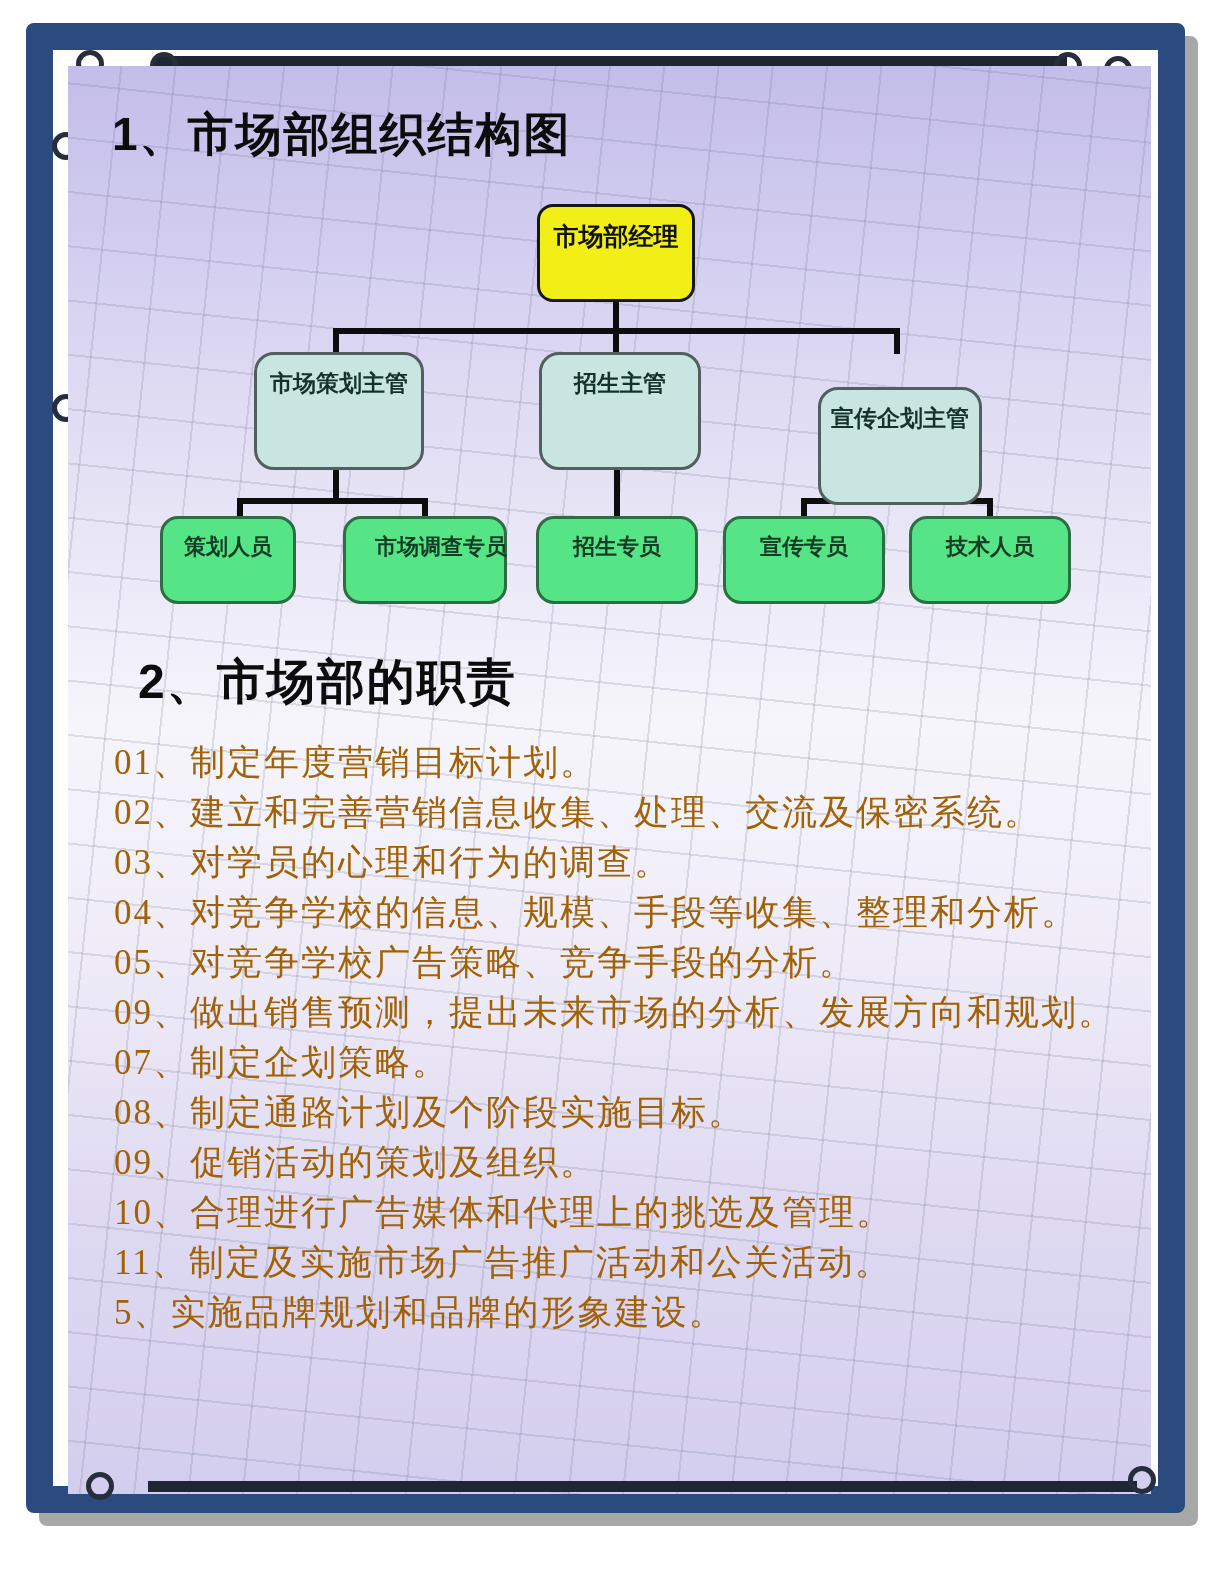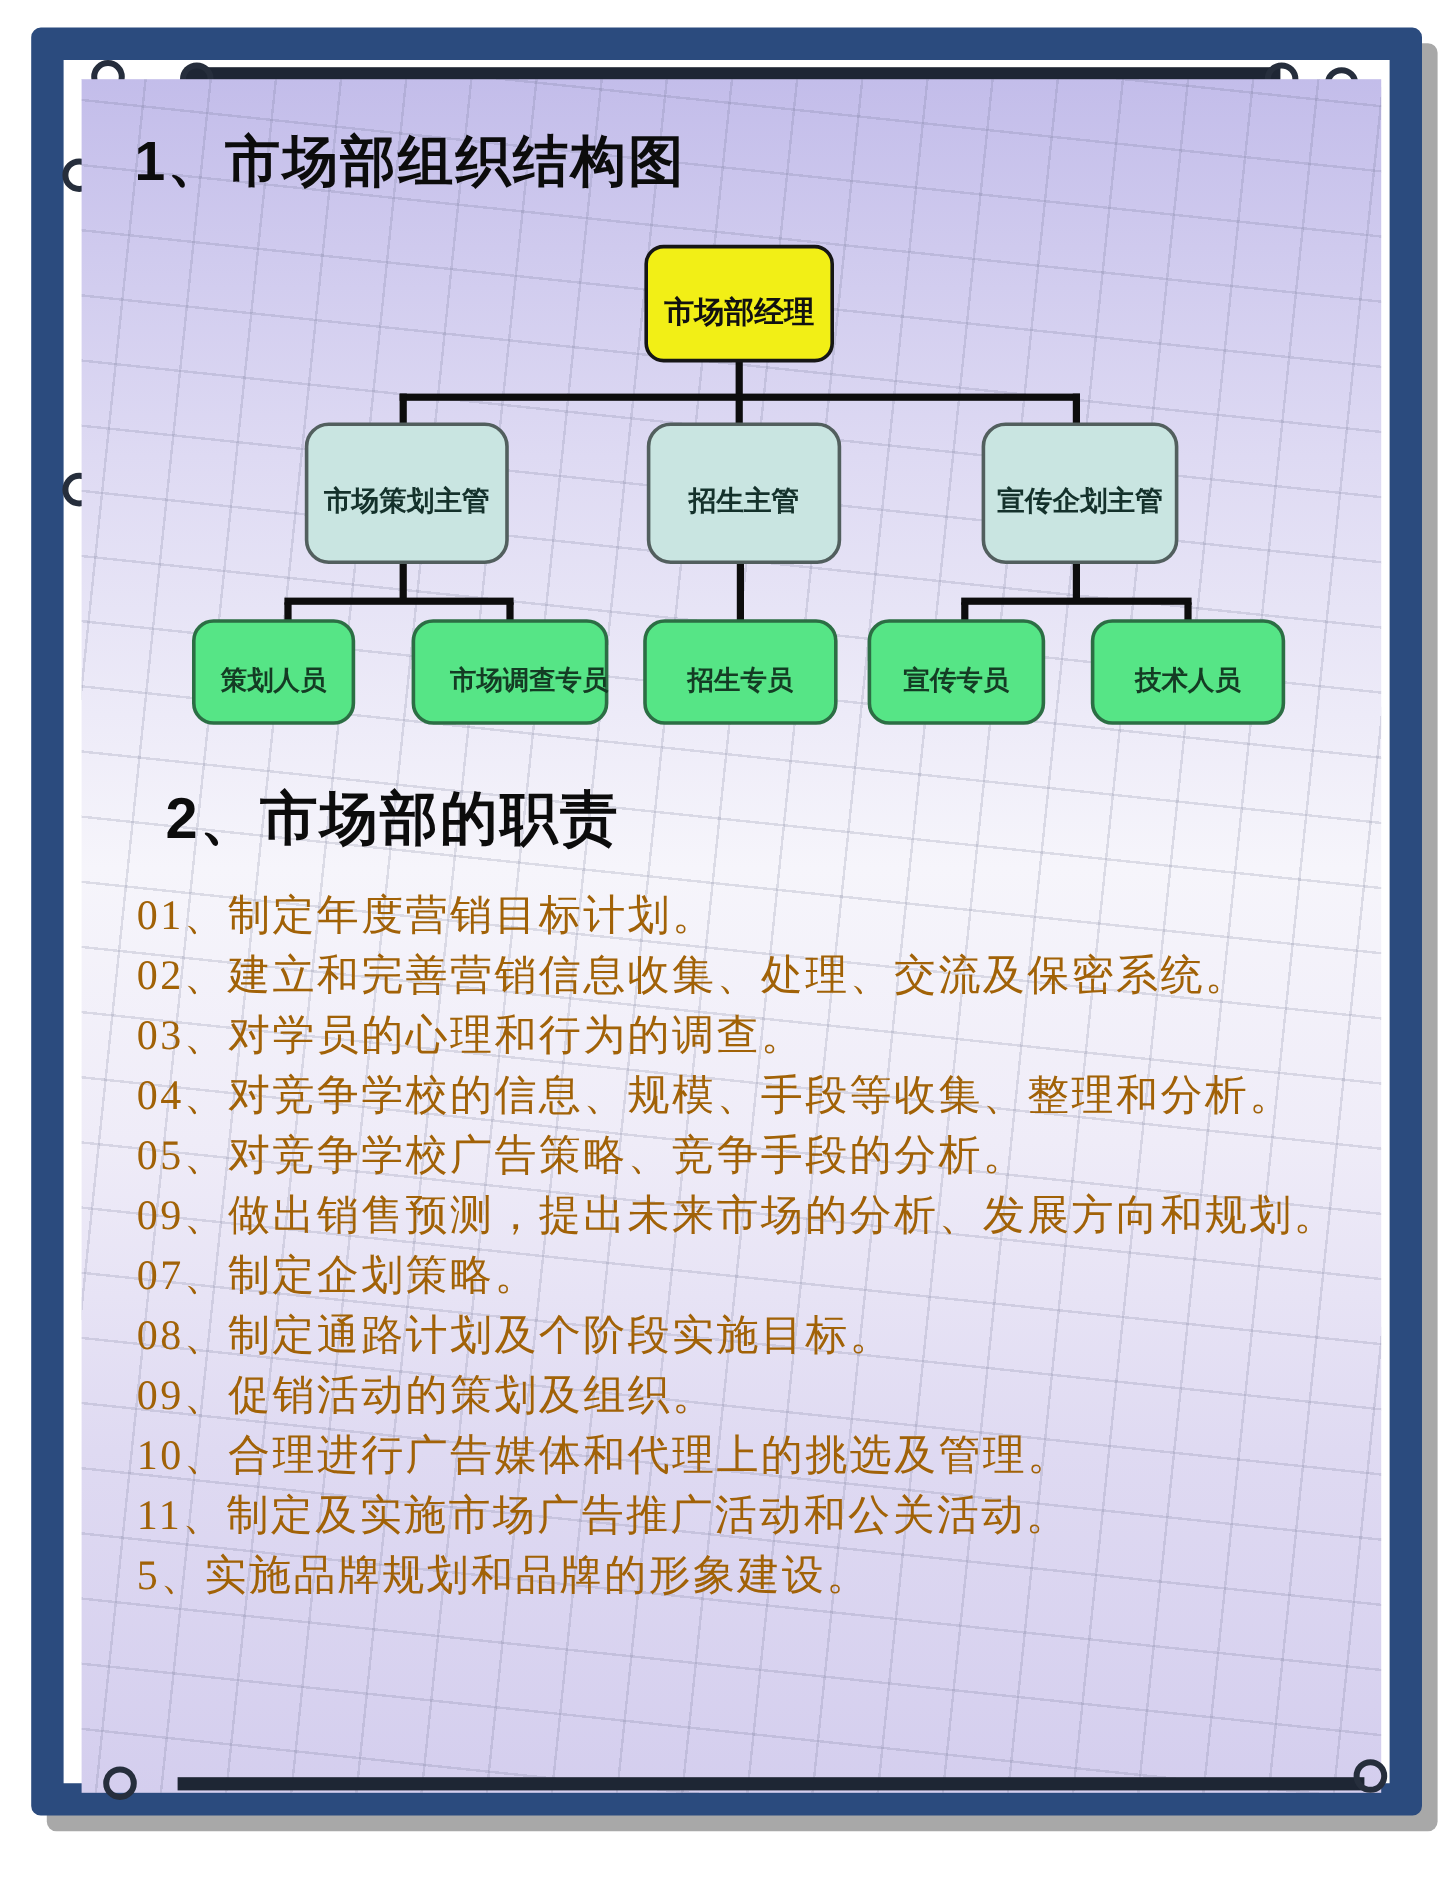--- a/index.html
+++ b/index.html
@@ -45,44 +45,44 @@
     font-weight:700;color:#0c0c0c;
     letter-spacing:2px;
     white-space:nowrap;
   }
   .sec-title.one{left:112px;top:104px;font-size:46px;}
   .sec-title.two{left:138px;top:650px;font-size:48px;}
 
   
   .obox{
     position:absolute;box-sizing:border-box;
-    display:flex;justify-content:center;align-items:center;
+    display:flex;justify-content:center;align-items:flex-start;
     font-weight:700;white-space:nowrap;
   }
   .obox .lbl{padding-top:13px;}
   .obox.root{
     left:537px;top:204px;width:158px;height:98px;
     background:#f2ef16;border:3px solid #161616;border-radius:16px;
     font-size:25px;color:#111;
   }
   .obox.sup{
     background:#c9e5e1;border:3px solid #525f5e;border-radius:20px;
     top:352px;height:118px;font-size:23px;color:#14312b;
   }
   .obox.sup.s0{left:254px;width:170px;}
   .obox.sup.s1{left:539px;width:162px;}
-  .obox.sup.s2{left:818px;width:164px;}
+  .obox.sup.s2{left:818px;width:164px;margin-top:35px;}
   .obox.staff{
     background:#56e586;border:3px solid #2c6e44;border-radius:18px;
     top:516px;height:88px;font-size:22px;color:#143c24;
   }
   .obox.staff.t0{left:160px;width:136px;}
   .obox.staff.t1{left:343px;width:164px;padding-left:32px;}
   .obox.staff.t2{left:536px;width:162px;}
-  .obox.staff.t3{left:723px;width:148px;}
+  .obox.staff.t3{left:723px;width:162px;}
   .obox.staff.t4{left:909px;width:162px;}
 
   .conn{position:absolute;background:#0d0d0d;}
 
   
   .resp{
     position:absolute;left:114px;top:738px;width:1002px;
     font-family:"Liberation Serif", serif;
     font-size:35px;line-height:50px;
     color:#a16207;letter-spacing:2px;

